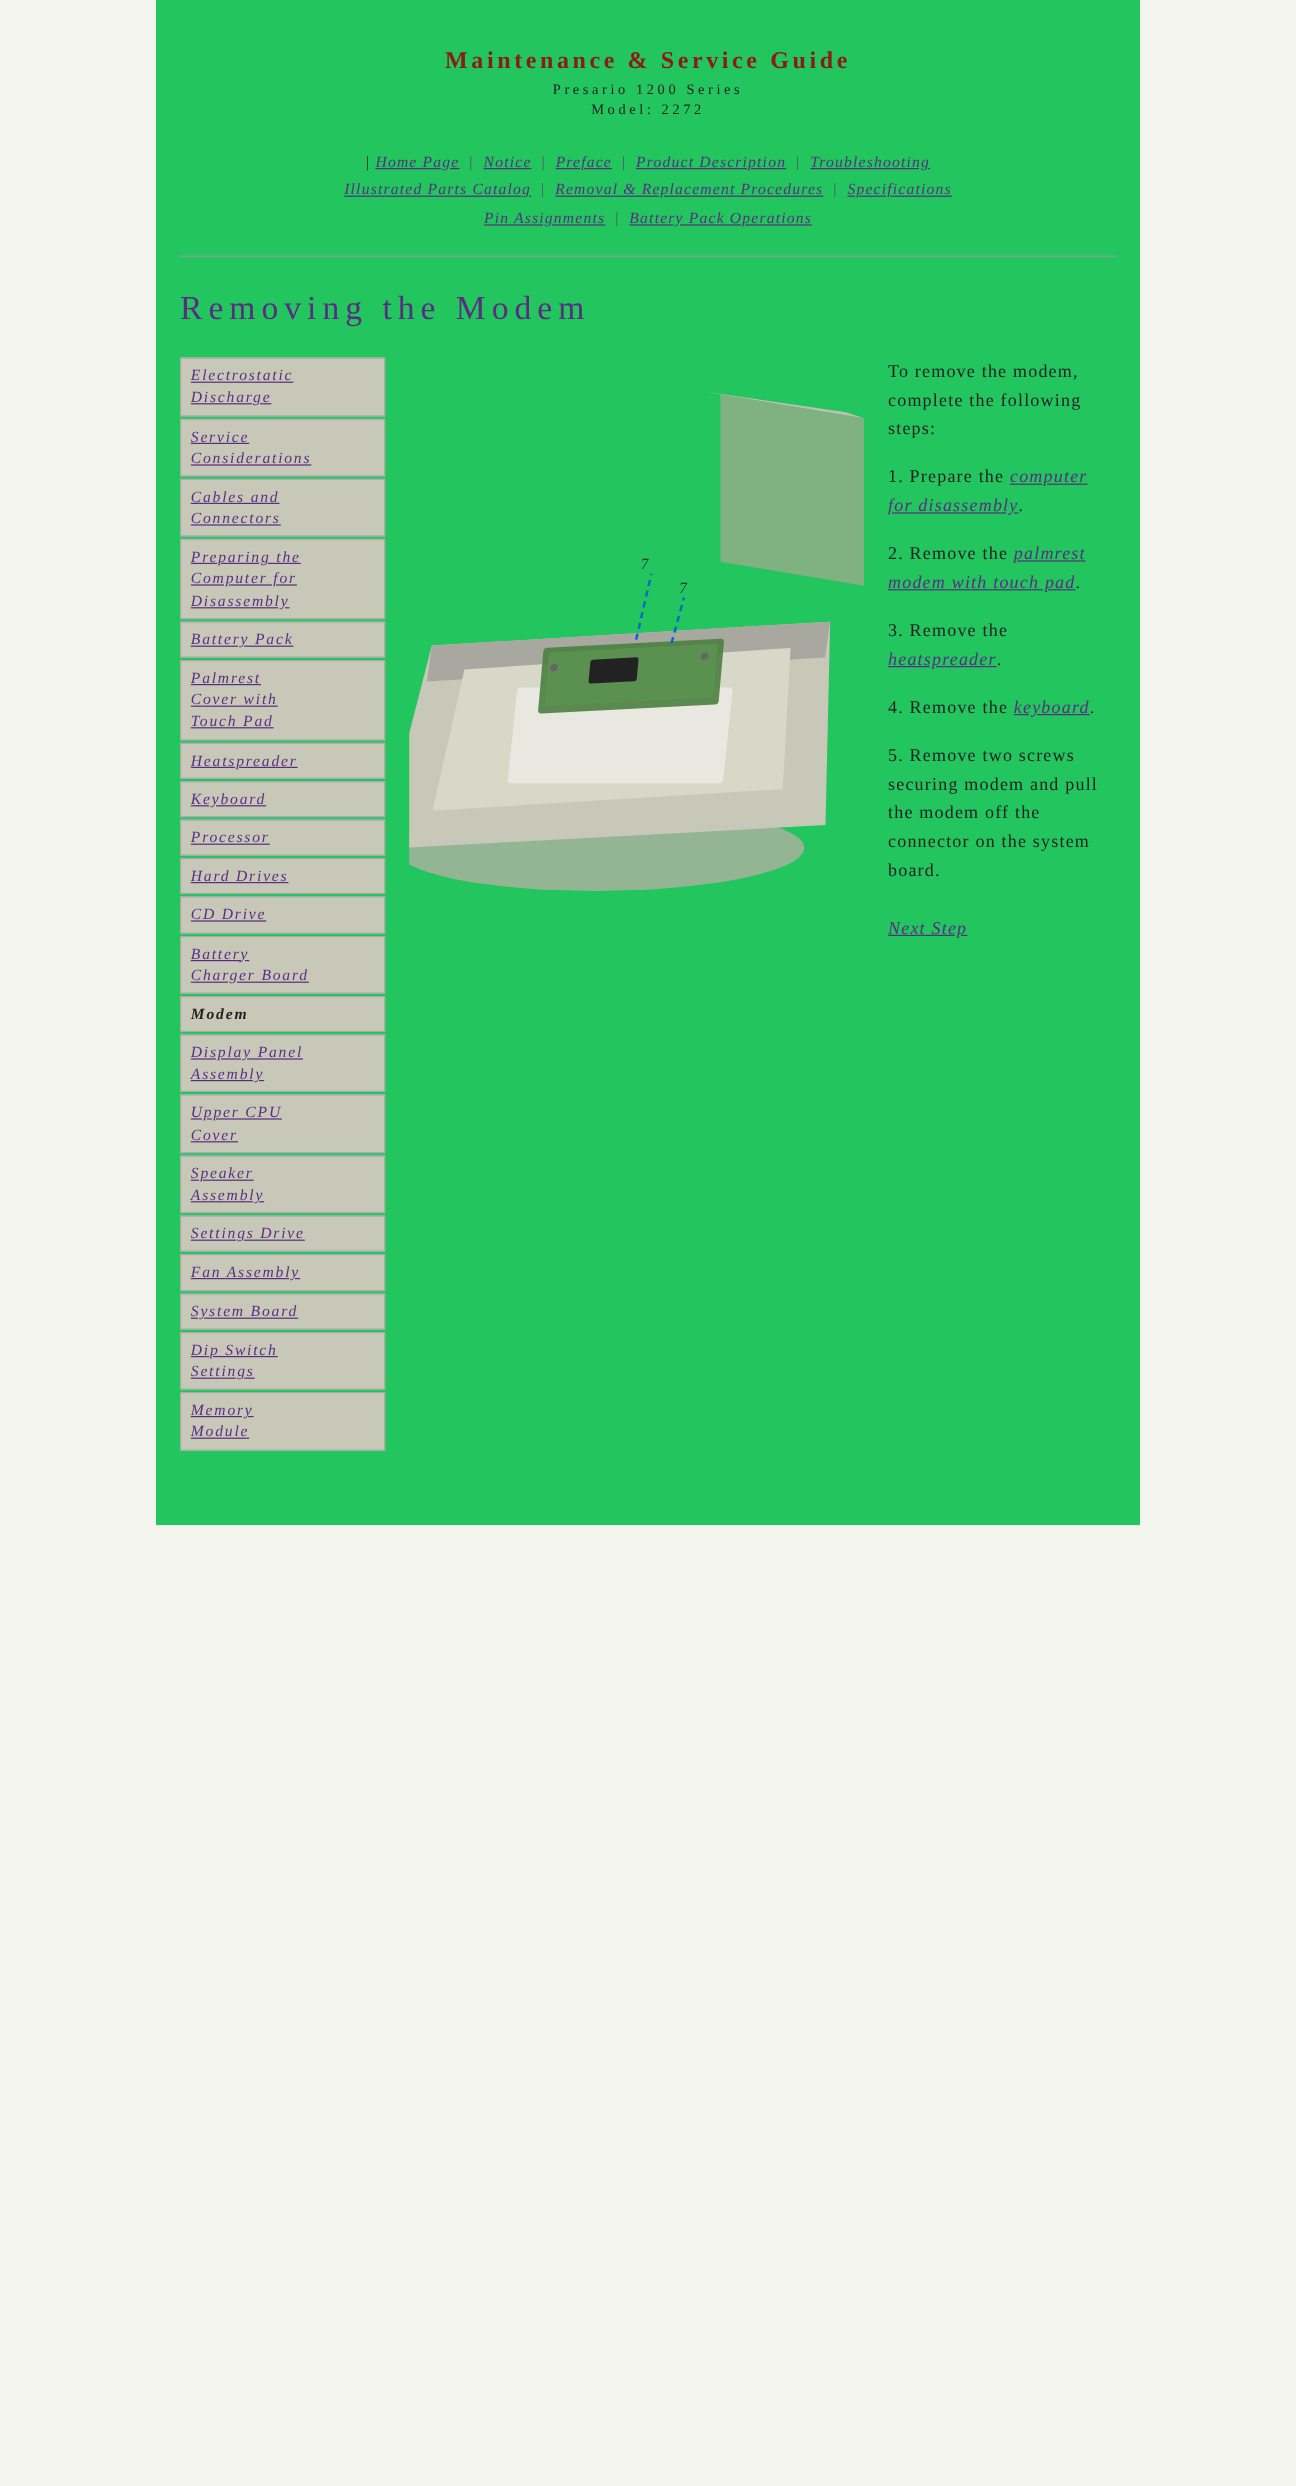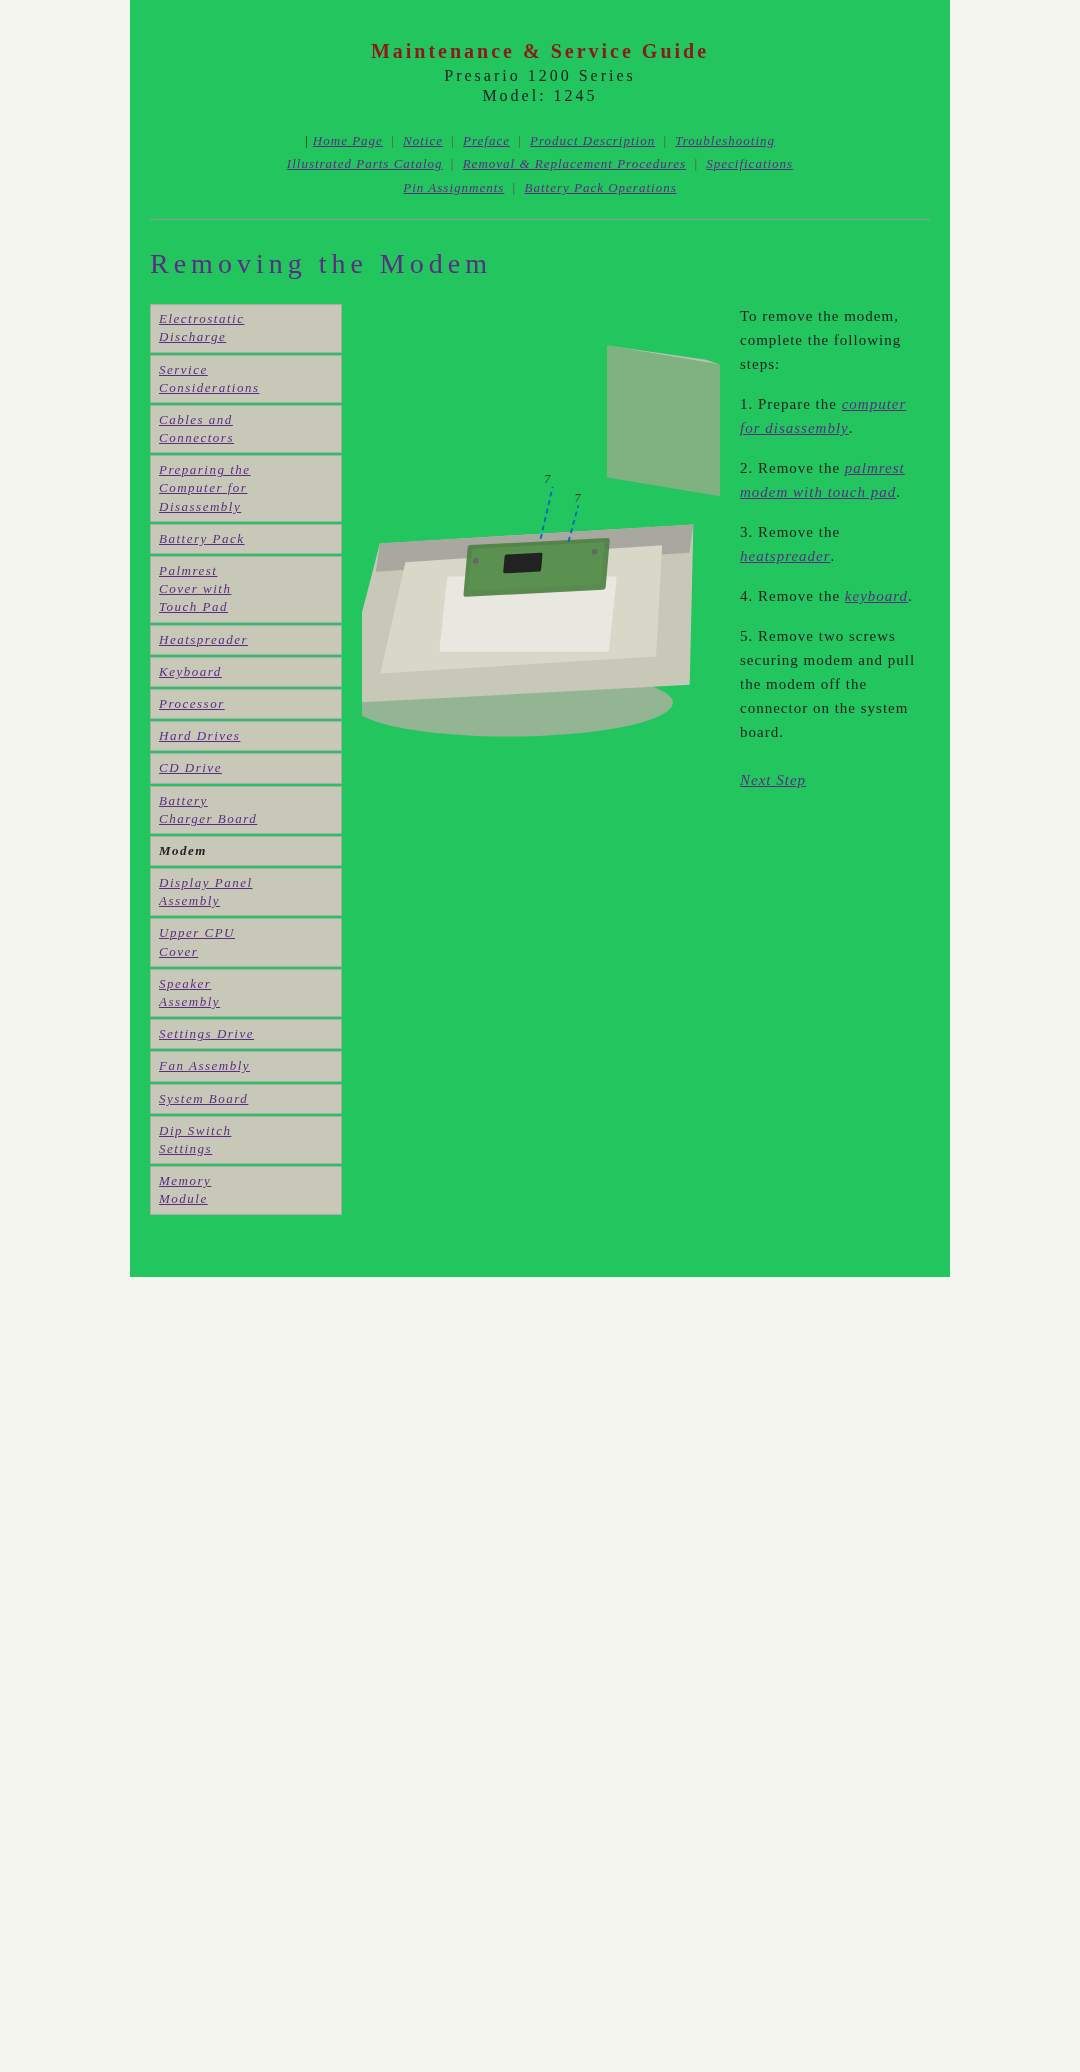--- a/index.html
+++ b/index.html
@@ -27,21 +27,21 @@
     .header-title {
       font-size: 20px;
       font-weight: bold;
       letter-spacing: 3px;
       color: #8b1a1a;
       font-style: normal;
       margin-bottom: 4px;
     }
 
     .header-subtitle {
-      font-size: 16px;
+      font-size: 12px;
       letter-spacing: 3px;
       color: #222;
       margin-bottom: 2px;
     }
 
     
     .nav-bar {
       text-align: center;
       margin: 16px 0 20px 0;
       font-size: 13px;
@@ -78,21 +78,21 @@
 
     
     .main-content {
       display: flex;
       gap: 0;
       align-items: flex-start;
     }
 
     
     .sidebar {
-      width: 192px;
+      width: 171px;
       flex-shrink: 0;
       margin-right: 10px;
     }
 
     .sidebar-item {
       background: #c8c8b8;
       border: 1px solid #aaa;
       margin-bottom: 2px;
       padding: 5px 8px;
     }
@@ -167,21 +167,21 @@
     }
   </style>
 </head>
 <body>
 
 <div class="page-wrapper">
 
   <div class="header">
     <div class="header-title">Maintenance &amp; Service Guide</div>
     <div class="header-subtitle">Presario 1200 Series</div>
-    <div class="header-subtitle">Model: 1245</div>
+    <div class="header-subtitle">Model: 2272</div>
   </div>
 
   <div class="nav-bar">
     | <a href="#">Home Page</a>
     <span class="nav-separator">|</span>
     <a href="#">Notice</a>
     <span class="nav-separator">|</span>
     <a href="#">Preface</a>
     <span class="nav-separator">|</span>
     <a href="#">Product Description</a>

